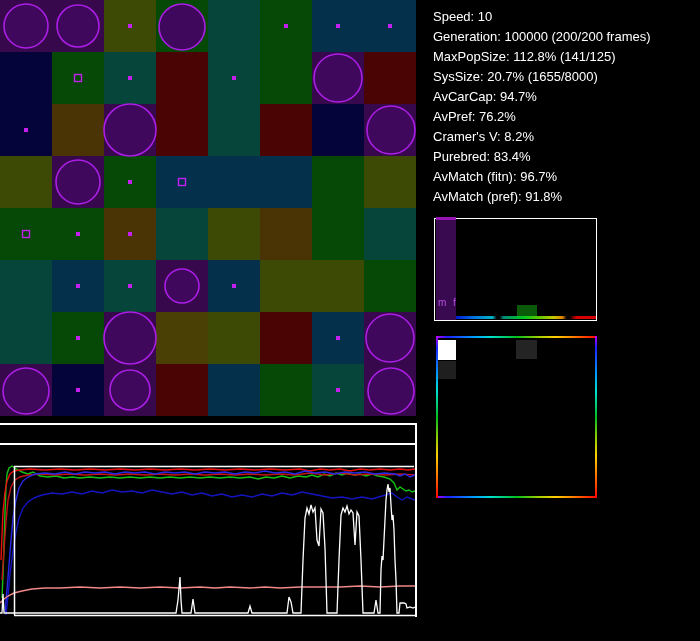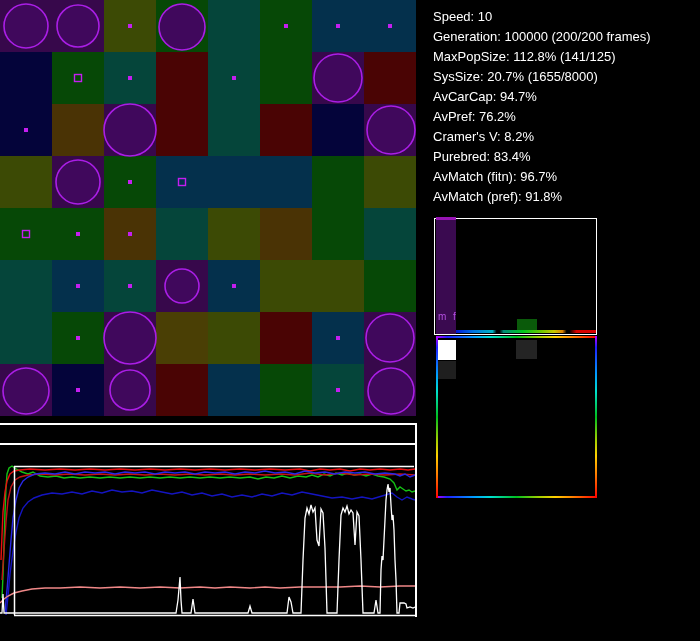--- a/index.html
+++ b/index.html
@@ -4,21 +4,21 @@
 <style>
   html,body{margin:0;padding:0;background:#000;}
   #screen{position:relative;width:700px;height:641px;background:#000;overflow:hidden;
           font-family:Liberation Sans, sans-serif;padding-left:20px;}
   
   #world{position:absolute;left:0;top:0;width:416px;height:416px;}
   
   #stats{position:absolute;left:433px;top:7px;color:#fff;font-size:13px;line-height:20px;white-space:pre;}
   .stat-line{height:20px;}
   
-  #histo{position:absolute;left:434px;top:218px;width:163px;height:117px;border:1px solid #fff;box-sizing:border-box;}
+  #histo{position:absolute;left:434px;top:218px;width:163px;height:103px;border:1px solid #fff;box-sizing:border-box;}
   #histo .vbar{position:absolute;}
   #histo-cap{position:absolute;left:1px;top:-2px;width:20px;height:3px;}
   #histo-mainbar{position:absolute;left:1px;top:0;width:20px;height:100%;}
   #histo-label{position:absolute;left:3px;bottom:12px;font-size:10px;letter-spacing:2px;}
   #histo-axis{position:absolute;left:21px;right:0;bottom:1px;height:3px;}
   
   #matrix{position:absolute;left:436px;top:336px;width:161px;height:162px;}
   .mx-edge{position:absolute;}
   #mx-top{left:0;top:0;right:0;height:2px;}
   #mx-bottom{left:0;bottom:0;right:0;height:2px;}

